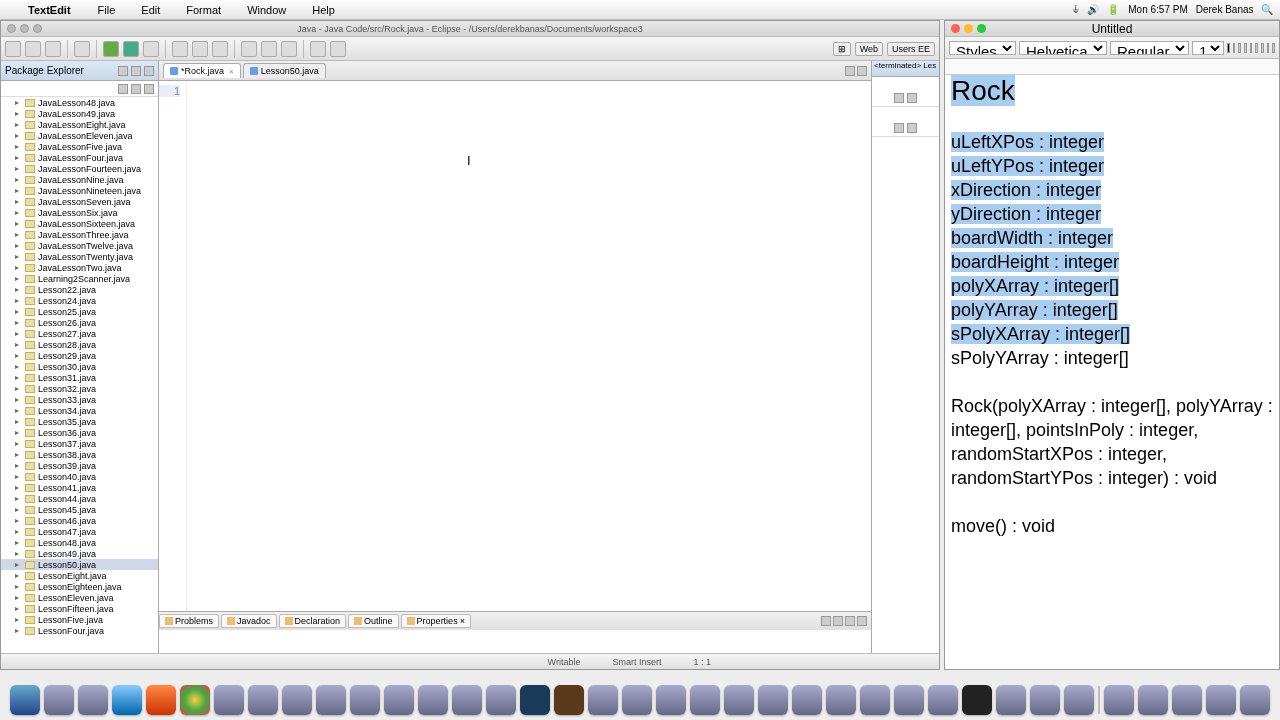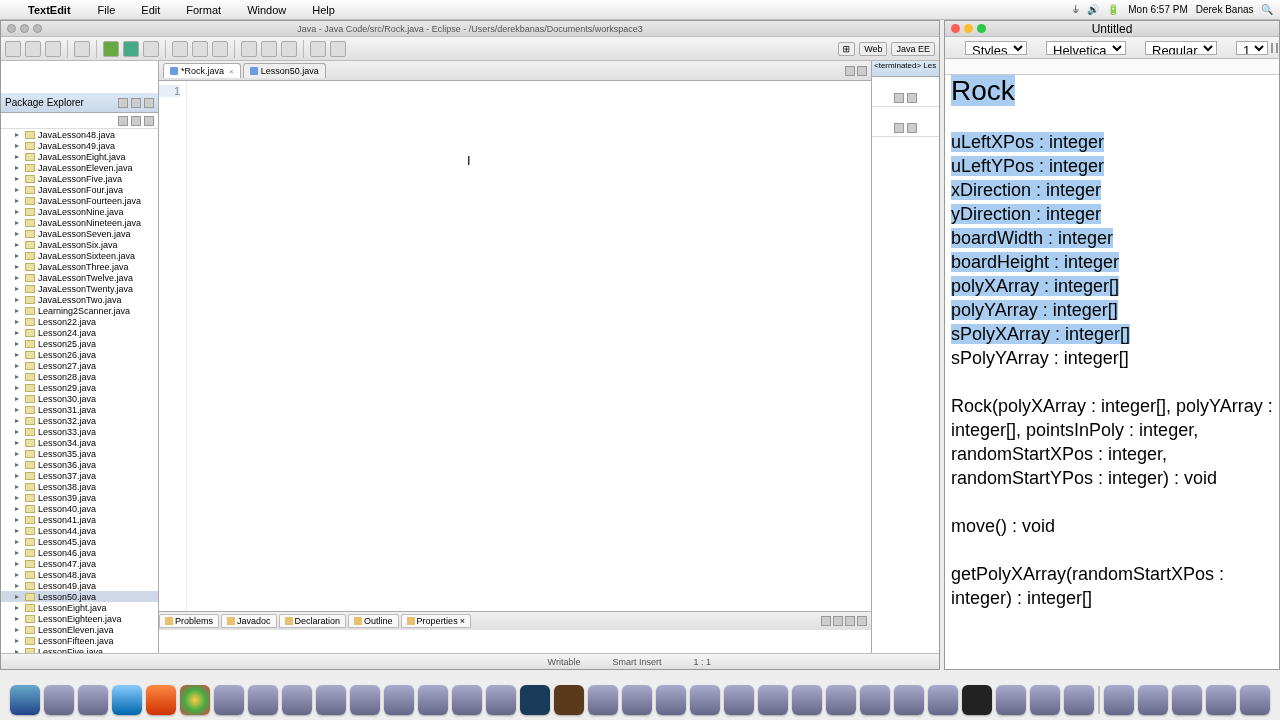--- a/index.html
+++ b/index.html
@@ -19,21 +19,21 @@
 .eclipse-title .dots { position: absolute; left: 6px; display: flex; gap: 4px; }
 .eclipse-title .dot { width: 9px; height: 9px; border-radius: 50%; background: #bbb; border: 1px solid #999; }
 .eclipse-toolbar { height: 24px; background: linear-gradient(#f5f5f5,#e0e0e0); border-bottom: 1px solid #bbb; display: flex; align-items: center; padding: 0 4px; gap: 4px; }
 .tb-btn { width: 16px; height: 16px; background: #ddd; border: 1px solid #aaa; border-radius: 2px; }
 .tb-sep { width: 1px; height: 18px; background: #bbb; margin: 0 2px; }
 .eclipse-toolbar .persp { margin-left: auto; display: flex; gap: 4px; font-size: 9px; align-items: center; }
 .persp-btn { padding: 1px 4px; background: #eee; border: 1px solid #aaa; border-radius: 2px; }
 
 .eclipse-body { flex: 1; display: flex; overflow: hidden; }
 .pkg-explorer { width: 158px; background: #fff; border-right: 1px solid #aaa; display: flex; flex-direction: column; }
-.pkg-header { height: 20px; background: linear-gradient(#dce8f5,#c8d8ea); border-bottom: 1px solid #aaa; font-size: 10px; display: flex; align-items: center; padding: 0 4px; position: relative; margin-top: 32px; }
+.pkg-header { height: 20px; background: linear-gradient(#dce8f5,#c8d8ea); border-bottom: 1px solid #aaa; font-size: 10px; display: flex; align-items: center; padding: 0 4px; position: relative; }
 .pkg-header .icons { margin-left: auto; display: flex; gap: 3px; }
 .mini-icon { width: 10px; height: 10px; background: #ccc; border: 1px solid #999; }
 .pkg-sub { height: 16px; border-bottom: 1px solid #ddd; display: flex; justify-content: flex-end; padding: 0 4px; gap: 3px; align-items: center; }
 .pkg-tree { flex: 1; overflow-y: auto; font-size: 9px; }
 .tree-item { display: flex; align-items: center; height: 11px; padding-left: 28px; white-space: nowrap; cursor: pointer; }
 .tree-item.selected { background: #d0d8e8; }
 .tree-item .arrow { width: 8px; color: #666; font-size: 8px; margin-left: -14px; margin-right: 2px; }
 .tree-item .ficon { width: 10px; height: 8px; background: #e8e0a0; border: 1px solid #c0b060; margin-right: 3px; flex-shrink: 0; }
 
 .editor-area { flex: 1; display: flex; flex-direction: column; background: #fff; }
@@ -60,21 +60,21 @@
 
 .statusbar { height: 16px; background: linear-gradient(#f5f5f5,#e0e0e0); border-top: 1px solid #bbb; font-size: 9px; display: flex; align-items: center; color: #555; }
 .statusbar span { margin: 0 16px; }
 
 
 .textedit { position: absolute; left: 944px; top: 20px; width: 336px; height: 650px; background: #fff; border: 1px solid #999; display: flex; flex-direction: column; }
 .te-title { height: 16px; background: linear-gradient(#e8e8e8,#d5d5d5); font-size: 12px; display: flex; align-items: center; justify-content: center; border-bottom: 1px solid #bbb; position: relative; }
 .te-title .dots { position: absolute; left: 6px; display: flex; gap: 4px; }
 .te-title .dot { width: 9px; height: 9px; border-radius: 50%; }
 .te-toolbar { height: 22px; background: linear-gradient(#f5f5f5,#e5e5e5); border-bottom: 1px solid #bbb; display: flex; align-items: center; padding: 0 4px; gap: 3px; font-size: 9px; }
-.te-select { background: #fff; border: 1px solid #aaa; padding: 0 2px; height: 14px; font-size: 13px; margin-left: 16px; }
+.te-select { background: #fff; border: 1px solid #aaa; padding: 0 2px; height: 14px; font-size: 15px; }
 .te-ruler { height: 16px; background: #fafafa; border-bottom: 1px solid #ccc; position: relative; font-size: 7px; color: #888; }
 .te-content { flex: 1; padding: 4px 6px; font-family: Helvetica, Arial, sans-serif; font-size: 18px; line-height: 24px; overflow: hidden; background: #fff; }
 .te-content .sel { background: #a8cdf0; }
 .te-content .title { font-size: 28px; }
 
 
 .dock { position: absolute; bottom: 0; left: 0; right: 0; height: 40px; display: flex; align-items: center; justify-content: center; gap: 4px; background: rgba(240,240,240,0.5); }
 .dock-icon { width: 30px; height: 30px; border-radius: 6px; background: linear-gradient(#aac,#668); box-shadow: 0 1px 2px rgba(0,0,0,0.3); }
 .dock-icon.finder { background: linear-gradient(#6ac,#248); }
 .dock-icon.safari { background: linear-gradient(#8cf,#06a); }
@@ -132,21 +132,21 @@
     <div class="tb-sep"></div>
     <div class="tb-btn"></div>
     <div class="tb-btn"></div>
     <div class="tb-btn"></div>
     <div class="tb-sep"></div>
     <div class="tb-btn"></div>
     <div class="tb-btn"></div>
     <div class="persp">
       <div class="persp-btn">⊞</div>
       <div class="persp-btn">Web</div>
-      <div class="persp-btn">Java EE</div>
+      <div class="persp-btn">Users EE</div>
     </div>
   </div>
 
   <div class="eclipse-body">
 
     <div class="pkg-explorer">
       <div class="pkg-header">
         <span>Package Explorer</span>
         <div class="icons">
           <div class="mini-icon"></div>
@@ -314,21 +314,21 @@
     <div class="mini-icon"></div>
     <div class="mini-icon"></div>
   </div>
   <div class="te-ruler"></div>
   <div class="te-content">
     <span class="sel title">Rock</span><br><br>
     <div id="te-fields"><span class="sel">uLeftXPos : integer</span><br><span class="sel">uLeftYPos : integer</span><br><span class="sel">xDirection : integer</span><br><span class="sel">yDirection : integer</span><br><span class="sel">boardWidth : integer</span><br><span class="sel">boardHeight : integer</span><br><span class="sel">polyXArray : integer[]</span><br><span class="sel">polyYArray : integer[]</span><br><span class="sel">sPolyXArray : integer[]</span><br></div>
     <span>sPolyYArray : integer[]</span><br><br>
     <span>Rock(polyXArray : integer[], polyYArray : integer[], pointsInPoly : integer, randomStartXPos : integer, randomStartYPos : integer) : void</span><br><br>
     <span>move() : void</span><br><br>
-    <span>getPolyXArray(randomStartXPos : integer) : integer[]</span><br><br>
+    <br><br>
   </div>
 </div>
 
 <div class="dock">
   <div class="dock-icon finder"></div>
   <div class="dock-icon"></div>
   <div class="dock-icon"></div>
   <div class="dock-icon safari"></div>
   <div class="dock-icon firefox"></div>
   <div class="dock-icon chrome"></div>

